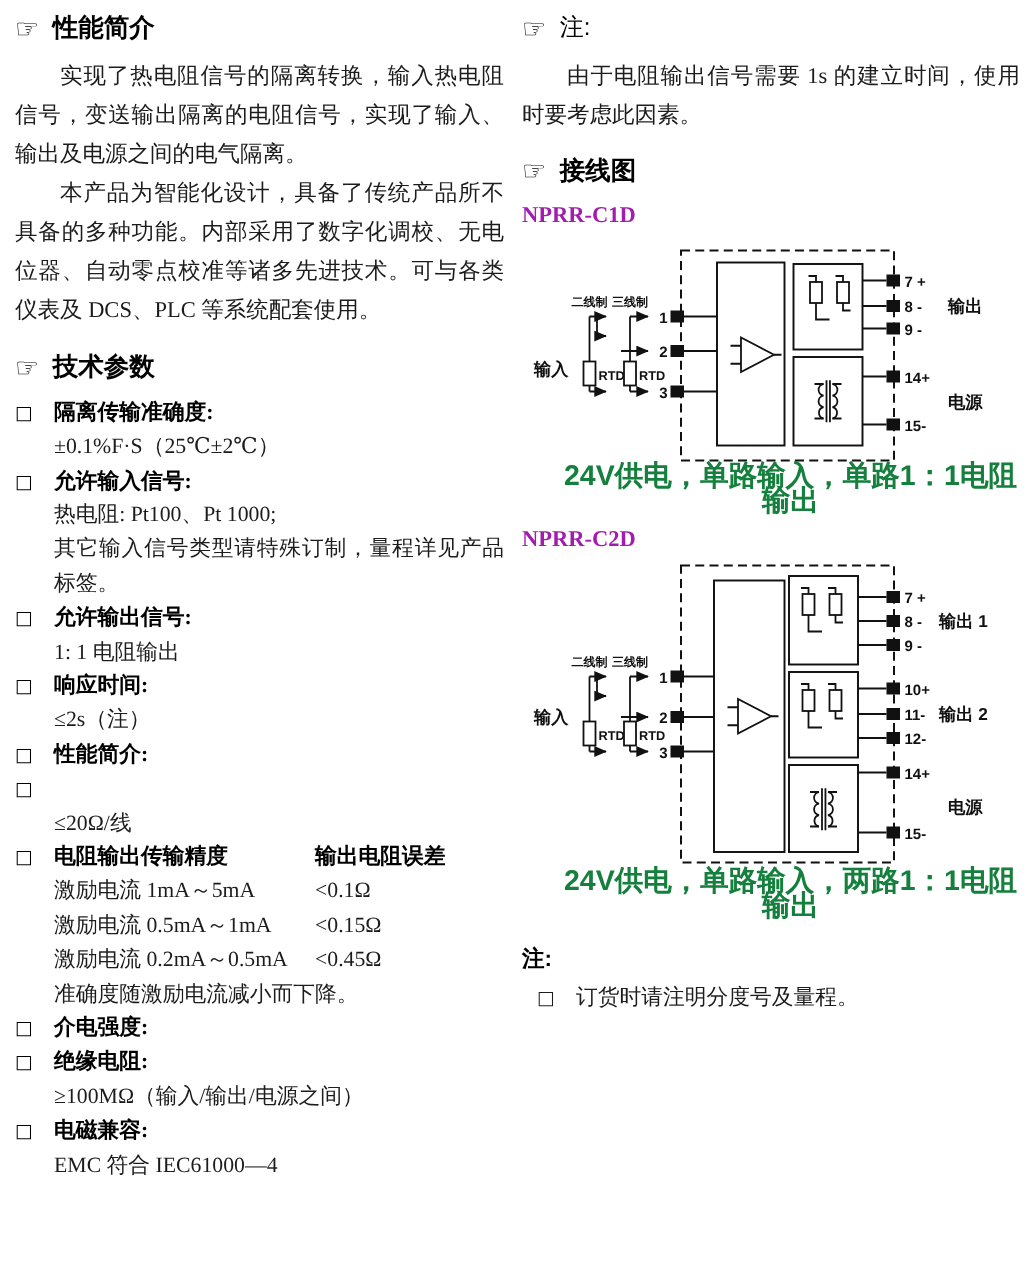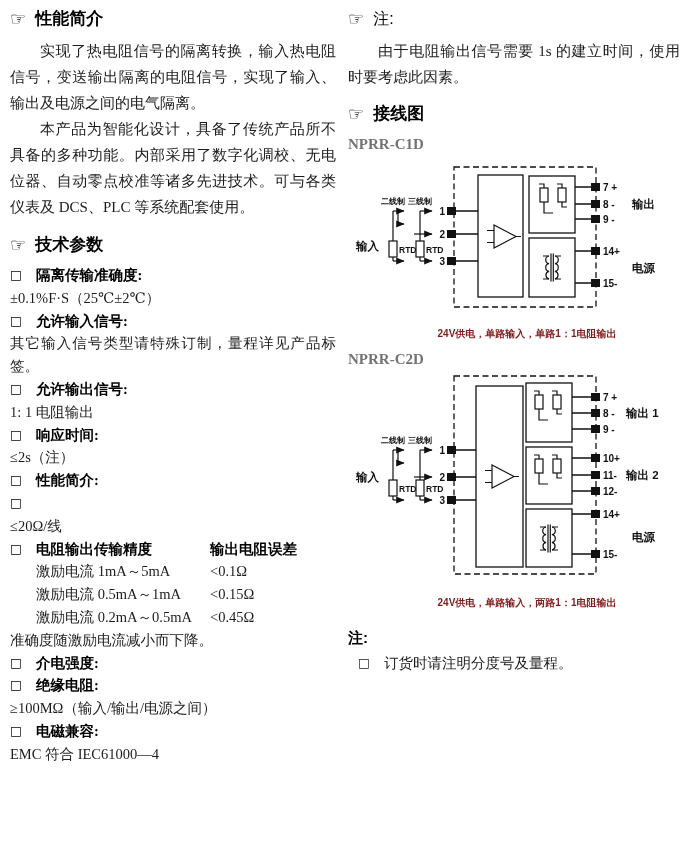--- a/index.html
+++ b/index.html
@@ -16,30 +16,30 @@
     font-weight:bold;font-size:17px;color:#000;
     display:flex;align-items:center;gap:9px;margin:2px 0 8px 0;line-height:22px;
   }
   .hand{font-size:18px;line-height:18px;font-weight:normal;}
 
   .para{font-size:15px;line-height:26px;text-align:justify;text-indent:2em;margin:0 0 0 0;}
 
   .specs{margin-top:6px;}
   .spec-term{display:flex;font-weight:bold;font-size:14.5px;line-height:22.8px;color:#000;}
   .bullet{width:26px;flex:none;font-weight:normal;font-size:12.5px;font-family:"DejaVu Sans",sans-serif;}
-  .spec-value{font-size:14.5px;line-height:22.8px;text-align:justify;}
+  .spec-value{margin-left:26px;font-size:14.5px;line-height:22.8px;text-align:justify;}
   .row2{display:flex;margin-left:26px;font-size:14.5px;line-height:22.8px;}
   .row2 .c1{width:174px;flex:none;}
   .spec-term .t1{width:174px;flex:none;}
 
-  .model-title{font-weight:bold;font-size:15px;line-height:18px;margin:10px 0 4px 0;color:#737373;
+  .model-title{font-weight:bold;font-size:15px;line-height:18px;margin:10px 0 4px 0;color:#a21caf;
     font-family:"Liberation Serif","DejaVu Serif",serif;}
   .diagram-caption{
     font-family:"Liberation Sans","DejaVu Sans",sans-serif;
-    font-weight:bold;font-size:10px;text-align:center;padding-left:26px;line-height:17px;margin-top:16px;color:#7f1d1d;
+    font-weight:bold;font-size:19px;text-align:center;padding-left:26px;line-height:17px;margin-top:0;color:#15803d;
   }
   .note-bottom-header{font-weight:bold;font-size:15px;color:#000;margin-top:16px;line-height:22px;
     font-family:"Liberation Sans","DejaVu Sans",sans-serif;}
   .note-line{display:flex;font-size:14.5px;line-height:24px;margin-top:2px;}
   .note-line .bullet{width:36px;padding-left:10px;box-sizing:border-box;}
 
   svg{display:block;}
   svg text{font-family:"Liberation Sans","DejaVu Sans",sans-serif;fill:#111;}
   .sv-lbl{font-size:10px;font-weight:bold;}
   .sv-num{font-size:10px;font-weight:bold;}
@@ -74,20 +74,21 @@
             <span>隔离传输准确度:</span>
           </div>
         <div class="spec-value">±0.1%F·S（25℃±2℃）</div>
       </div>
 
       <div>
         <div class="spec-term">
             <span class="bullet">□</span>
             <span>允许输入信号:</span>
           </div>
+        <div class="spec-value">热电阻: Pt100、Pt 1000;</div>
         <div class="spec-value">其它输入信号类型请特殊订制，量程详见产品标签。</div>
       </div>
 
       <div>
         <div class="spec-term">
             <span class="bullet">□</span>
             <span>允许输出信号:</span>
           </div>
         <div class="spec-value">1: 1 电阻输出</div>
       </div>

